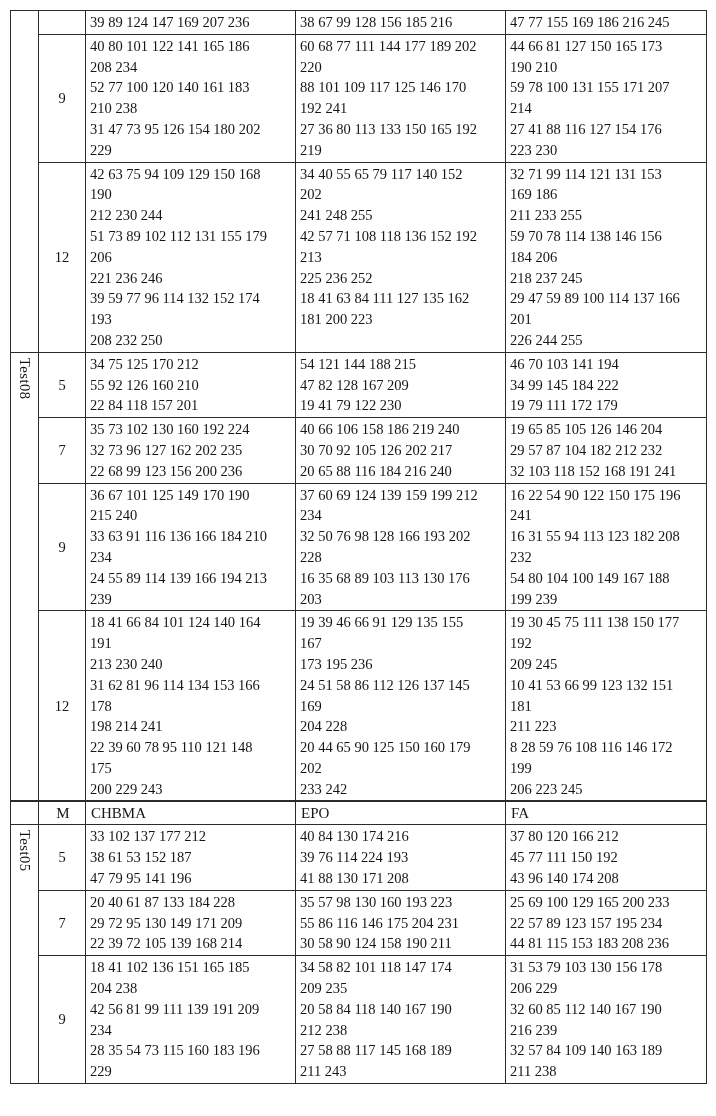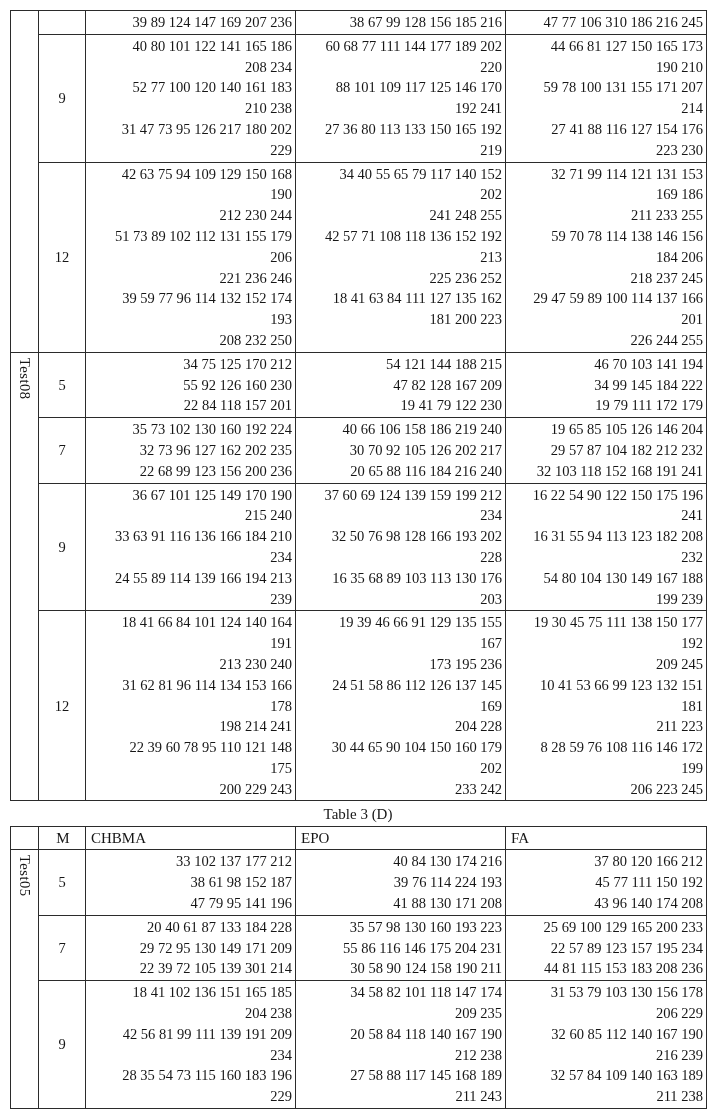--- a/index.html
+++ b/index.html
@@ -20,21 +20,21 @@
   col.c-d2{width:210px;}
   col.c-d3{width:201px;}
   td{
     border:1px solid #2b2b2b;
     vertical-align:top;
     font-size:14.5px;
     line-height:20.8px;
     padding:1px 3px 1px 4px;
     overflow:hidden;
   }
-  td.data{white-space:pre;text-align:right;}
+  td.data{white-space:pre;}
   td.mcell{
     text-align:center;
     vertical-align:middle;
     padding:0;
   }
   td.testcell{
     padding:0;
     vertical-align:top;
     text-align:center;
   }
@@ -70,29 +70,29 @@
         <col class="c-d1">
         <col class="c-d2">
         <col class="c-d3">
     </colgroup>
     <tbody>
       <tr>
         <td class="testcell" rowspan="3"></td>
         <td class="mcell"></td>
         <td class="data">39 89 124 147 169 207 236</td>
         <td class="data">38 67 99 128 156 185 216</td>
-        <td class="data">47 77 106 310 186 216 245</td>
+        <td class="data">47 77 155 169 186 216 245</td>
       </tr>
       <tr>
         <td class="mcell">9</td>
         <td class="data">40 80 101 122 141 165 186
 208 234
 52 77 100 120 140 161 183
 210 238
-31 47 73 95 126 217 180 202
+31 47 73 95 126 154 180 202
 229</td>
         <td class="data">60 68 77 111 144 177 189 202
 220
 88 101 109 117 125 146 170
 192 241
 27 36 80 113 133 150 165 192
 219</td>
         <td class="data">44 66 81 127 150 165 173
 190 210
 59 78 100 131 155 171 207
@@ -129,21 +129,21 @@
 201
 226 244 255</td>
       </tr>
 
       <tr>
         <td class="testcell" rowspan="4">
           <span class="vlabel">Test08</span>
         </td>
         <td class="mcell">5</td>
         <td class="data">34 75 125 170 212
-55 92 126 160 230
+55 92 126 160 210
 22 84 118 157 201</td>
         <td class="data">54 121 144 188 215
 47 82 128 167 209
 19 41 79 122 230</td>
         <td class="data">46 70 103 141 194
 34 99 145 184 222
 19 79 111 172 179</td>
       </tr>
       <tr>
         <td class="mcell">7</td>
@@ -168,57 +168,56 @@
         <td class="data">37 60 69 124 139 159 199 212
 234
 32 50 76 98 128 166 193 202
 228
 16 35 68 89 103 113 130 176
 203</td>
         <td class="data">16 22 54 90 122 150 175 196
 241
 16 31 55 94 113 123 182 208
 232
-54 80 104 130 149 167 188
+54 80 104 100 149 167 188
 199 239</td>
       </tr>
       <tr>
         <td class="mcell">12</td>
         <td class="data">18 41 66 84 101 124 140 164
 191
 213 230 240
 31 62 81 96 114 134 153 166
 178
 198 214 241
 22 39 60 78 95 110 121 148
 175
 200 229 243</td>
         <td class="data">19 39 46 66 91 129 135 155
 167
 173 195 236
 24 51 58 86 112 126 137 145
 169
 204 228
-30 44 65 90 104 150 160 179
+20 44 65 90 125 150 160 179
 202
 233 242</td>
         <td class="data">19 30 45 75 111 138 150 177
 192
 209 245
 10 41 53 66 99 123 132 151
 181
 211 223
 8 28 59 76 108 116 146 172
 199
 206 223 245</td>
       </tr>
     </tbody>
   </table>
 
-  <div class="caption">Table 3 (D)</div>
 
   <table>
     <colgroup>
       <col class="c-test">
         <col class="c-m">
         <col class="c-d1">
         <col class="c-d2">
         <col class="c-d3">
     </colgroup>
     <tbody>
@@ -228,34 +227,34 @@
         <td class="hcell">CHBMA</td>
         <td class="hcell">EPO</td>
         <td class="hcell">FA</td>
       </tr>
       <tr>
         <td class="testcell" rowspan="3">
           <span class="vlabel">Test05</span>
         </td>
         <td class="mcell">5</td>
         <td class="data">33 102 137 177 212
-38 61 98 152 187
+38 61 53 152 187
 47 79 95 141 196</td>
         <td class="data">40 84 130 174 216
 39 76 114 224 193
 41 88 130 171 208</td>
         <td class="data">37 80 120 166 212
 45 77 111 150 192
 43 96 140 174 208</td>
       </tr>
       <tr>
         <td class="mcell">7</td>
         <td class="data">20 40 61 87 133 184 228
 29 72 95 130 149 171 209
-22 39 72 105 139 301 214</td>
+22 39 72 105 139 168 214</td>
         <td class="data">35 57 98 130 160 193 223
 55 86 116 146 175 204 231
 30 58 90 124 158 190 211</td>
         <td class="data">25 69 100 129 165 200 233
 22 57 89 123 157 195 234
 44 81 115 153 183 208 236</td>
       </tr>
       <tr>
         <td class="mcell">9</td>
         <td class="data">18 41 102 136 151 165 185

